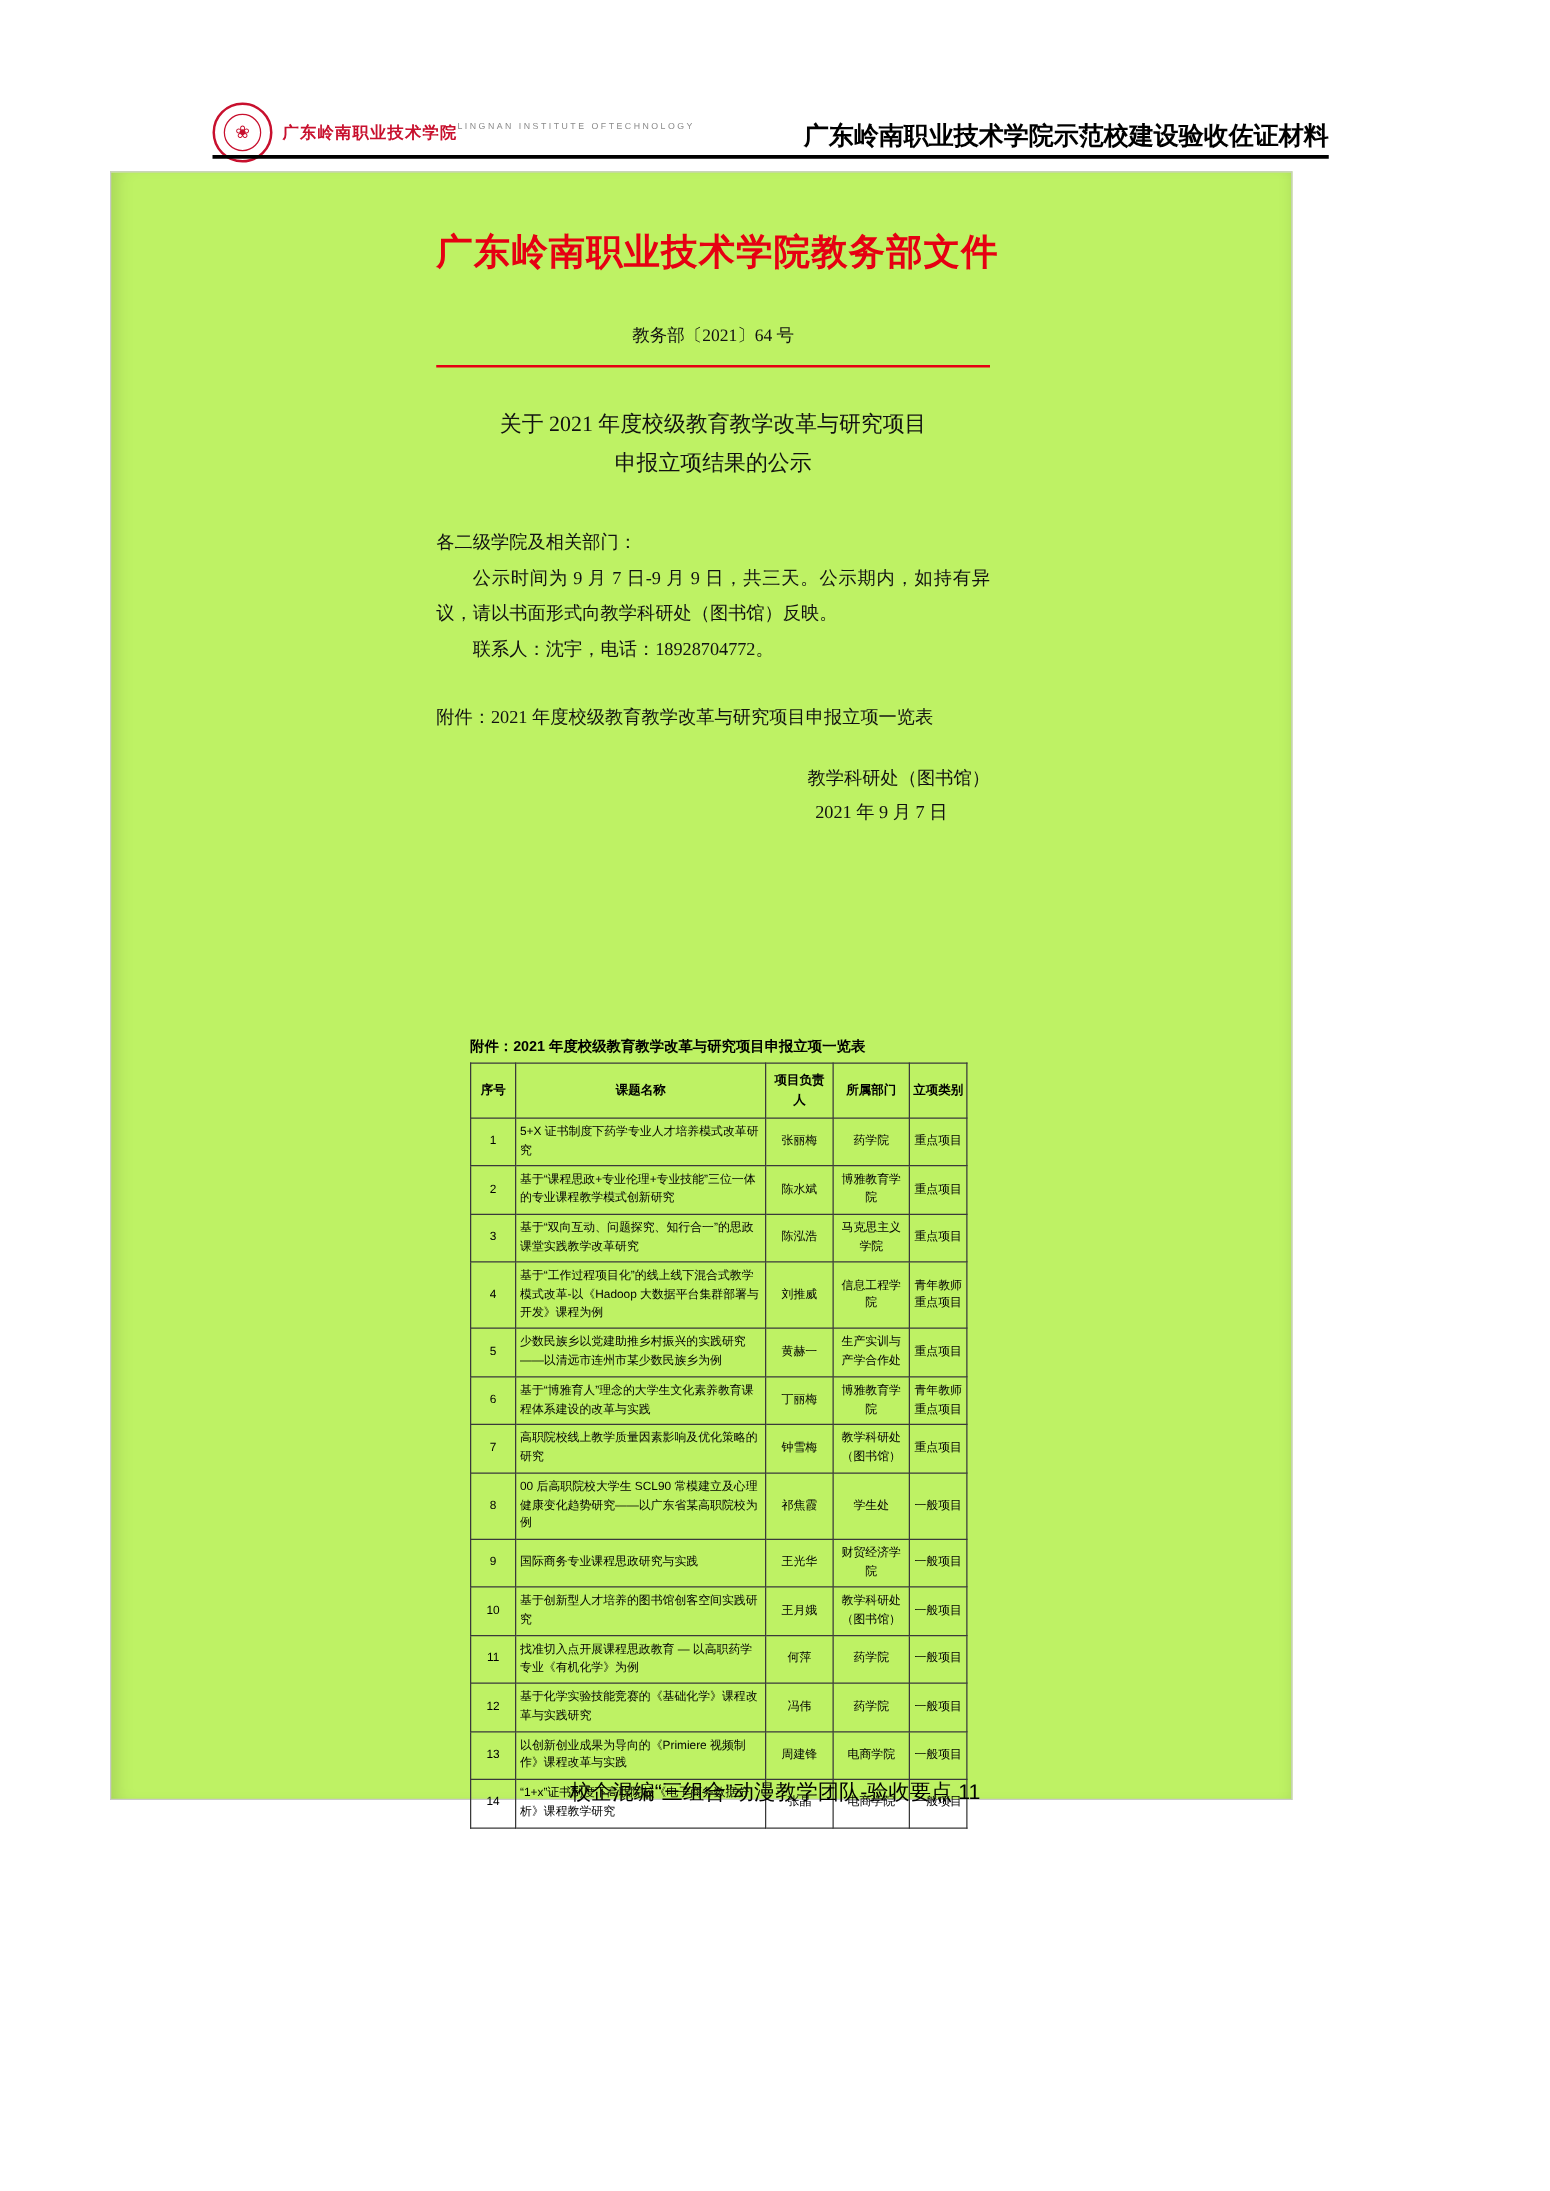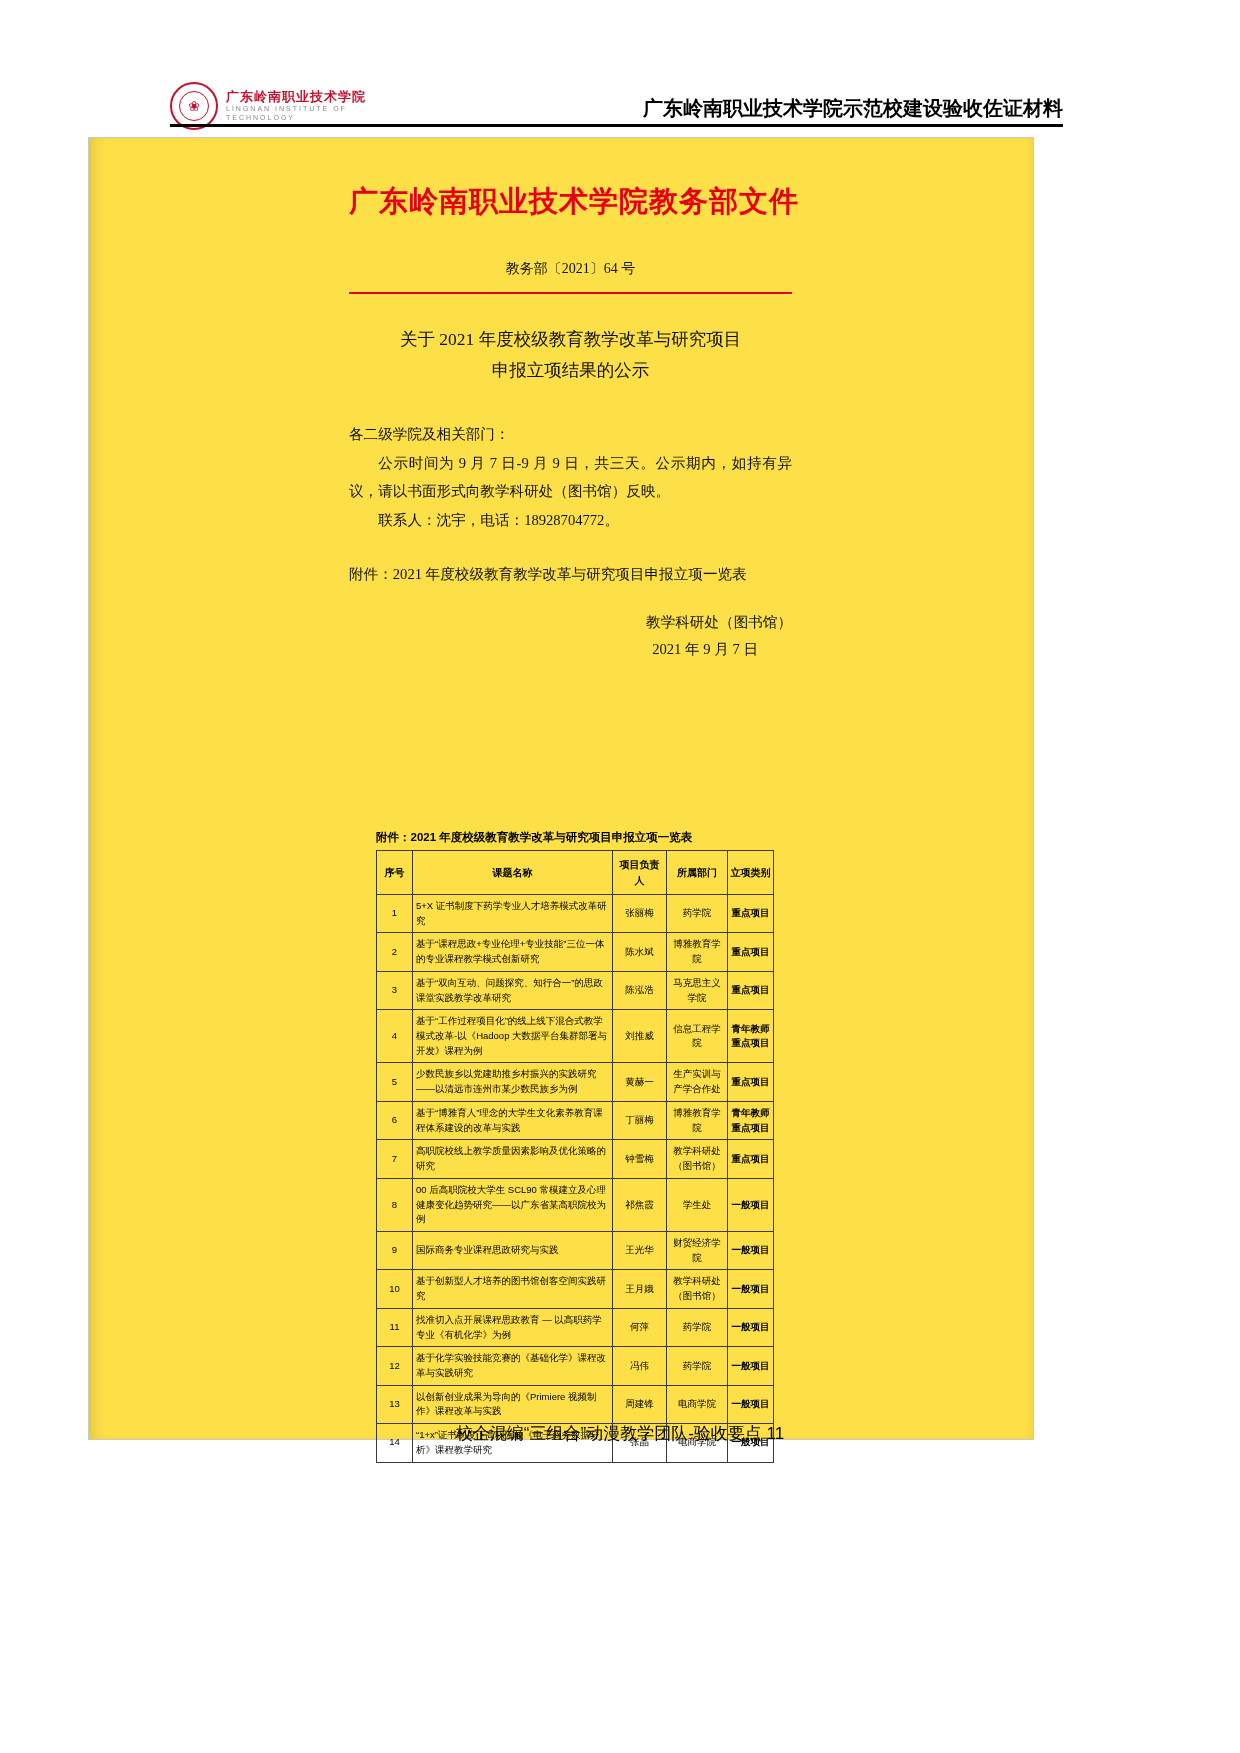--- a/index.html
+++ b/index.html
@@ -8,31 +8,31 @@
     background:#ffffff;color:#111;
     font-family:"Liberation Serif",serif;
     overflow:hidden;
   }
   
   .logo{position:absolute;left:170px;top:82px;display:flex;align-items:center;gap:8px;}
   .seal{width:44px;height:44px;border-radius:50%;border:2px solid #c8102e;
         display:flex;align-items:center;justify-content:center;background:#fff;}
   .seal-inner{width:28px;height:28px;border-radius:50%;border:1.5px solid #c8102e;
         display:flex;align-items:center;justify-content:center;color:#c8102e;font-size:14px;}
-  .logo-text{display:flex;flex-direction:column;line-height:1.25;}
+  .logo-text{display:flex;line-height:1.25;}
   .logo-cn{color:#c8102e;font-weight:700;font-size:13px;letter-spacing:1px;
         font-family:"Liberation Sans",sans-serif;}
   .logo-en{color:#8a8a8a;font-size:7px;letter-spacing:2px;
         font-family:"Liberation Sans",sans-serif;}
   .header-title{position:absolute;top:95px;right:177px;
         font-family:Liberation Mono, monospace;font-weight:700;font-size:20px;color:#000;}
   .header-rule{position:absolute;top:124px;left:170px;width:893px;height:2.5px;background:#000;}
 
   
-  .page{position:absolute;left:88px;top:137px;width:944px;height:1301px;background:#fde047;
+  .page{position:absolute;left:88px;top:137px;width:944px;height:1301px;background:#bef264;
         border:1px solid #c9c9c9;
         box-shadow:inset 12px 0 16px -10px rgba(0,0,0,.16), inset -8px 0 12px -9px rgba(0,0,0,.10);}
   .doc-content{position:absolute;left:260px;top:0;width:443px;}
   .org-title{margin-top:44px;text-align:center;color:#e60012;font-size:29px;font-weight:700;
         font-family:"Liberation Sans",sans-serif;letter-spacing:1px;white-space:nowrap;}
   .doc-number{margin-top:38px;text-align:center;font-size:14px;}
   .red-rule{margin-top:14px;height:2px;background:#e60012;}
   .subject{margin-top:30px;text-align:center;font-weight:400;font-size:17.5px;line-height:31px;}
   .body-text{margin-top:34px;font-size:14.6px;line-height:28.6px;text-align:justify;}
   .body-text p{margin:0;}
@@ -43,21 +43,21 @@
 
   
   .attachment{position:absolute;left:287px;top:692px;width:397px;
         font-family:"Liberation Sans",sans-serif;}
   .attachment-caption{font-size:11.5px;font-weight:700;margin-bottom:5px;color:#000;}
   table.grid{border-collapse:collapse;width:397px;font-size:9.5px;table-layout:fixed;color:#000;}
   .grid th,.grid td{border:1px solid #3a3a3a;padding:4px 3px;text-align:center;
         vertical-align:middle;line-height:1.55;word-break:break-all;}
   .grid th{font-weight:700;font-size:10px;padding:6px 2px;}
   .grid td.c1{text-align:left;}
-  .grid td.c4{font-weight:700;}
+  .grid td.c4{font-weight:400;}
 
   
   .footer{position:absolute;top:1422px;left:0;width:100%;text-align:center;
         font-family:"Liberation Sans",sans-serif;font-size:17px;color:#000;}
 </style>
 </head>
 <body>
 
 <div class="logo">
   <div class="seal">

